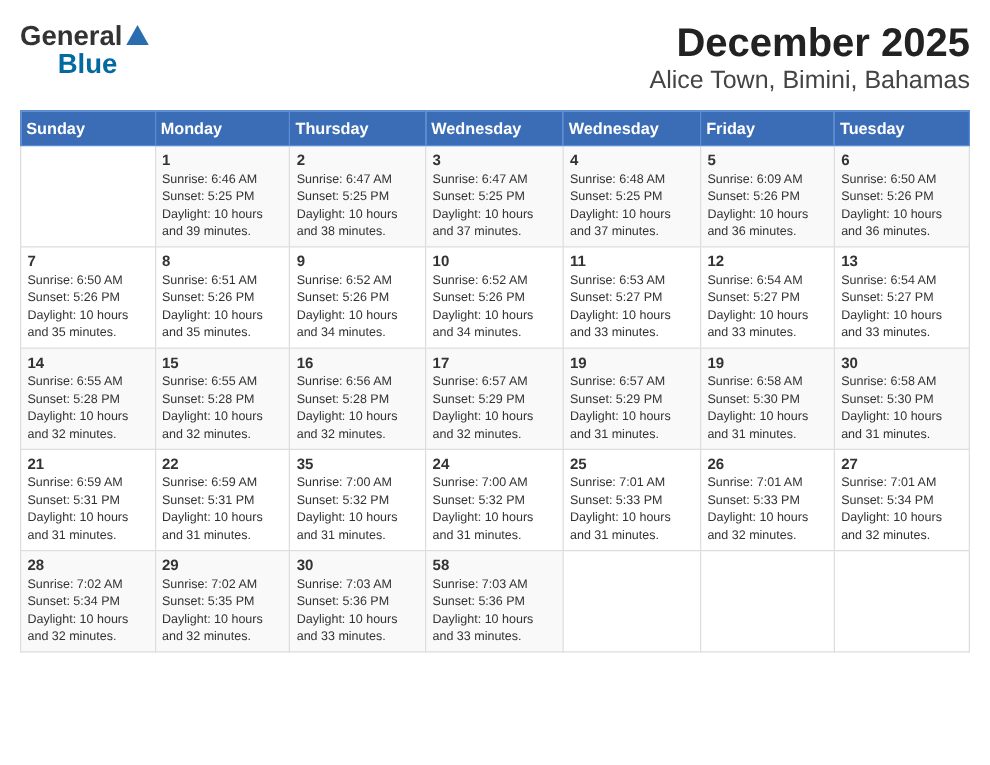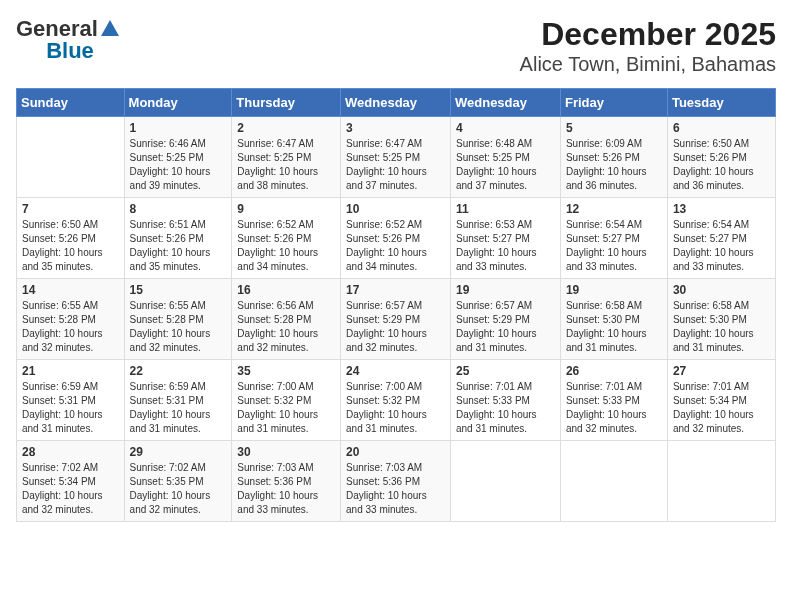--- a/index.html
+++ b/index.html
@@ -358,21 +358,21 @@
       </td>
         <td>
         <span class="day-num">30</span>
         <div class="day-info">
           <span>Sunrise: 7:03 AM</span><br>
           <span>Sunset: 5:36 PM</span><br>
           <span>Daylight: 10 hours and 33 minutes.</span>
         </div>
       </td>
         <td>
-        <span class="day-num">20</span>
+        <span class="day-num">58</span>
         <div class="day-info">
           <span>Sunrise: 7:03 AM</span><br>
           <span>Sunset: 5:36 PM</span><br>
           <span>Daylight: 10 hours and 33 minutes.</span>
         </div>
       </td>
         <td class="empty-cell"></td>
         <td class="empty-cell"></td>
         <td class="empty-cell"></td>
       </tr>

